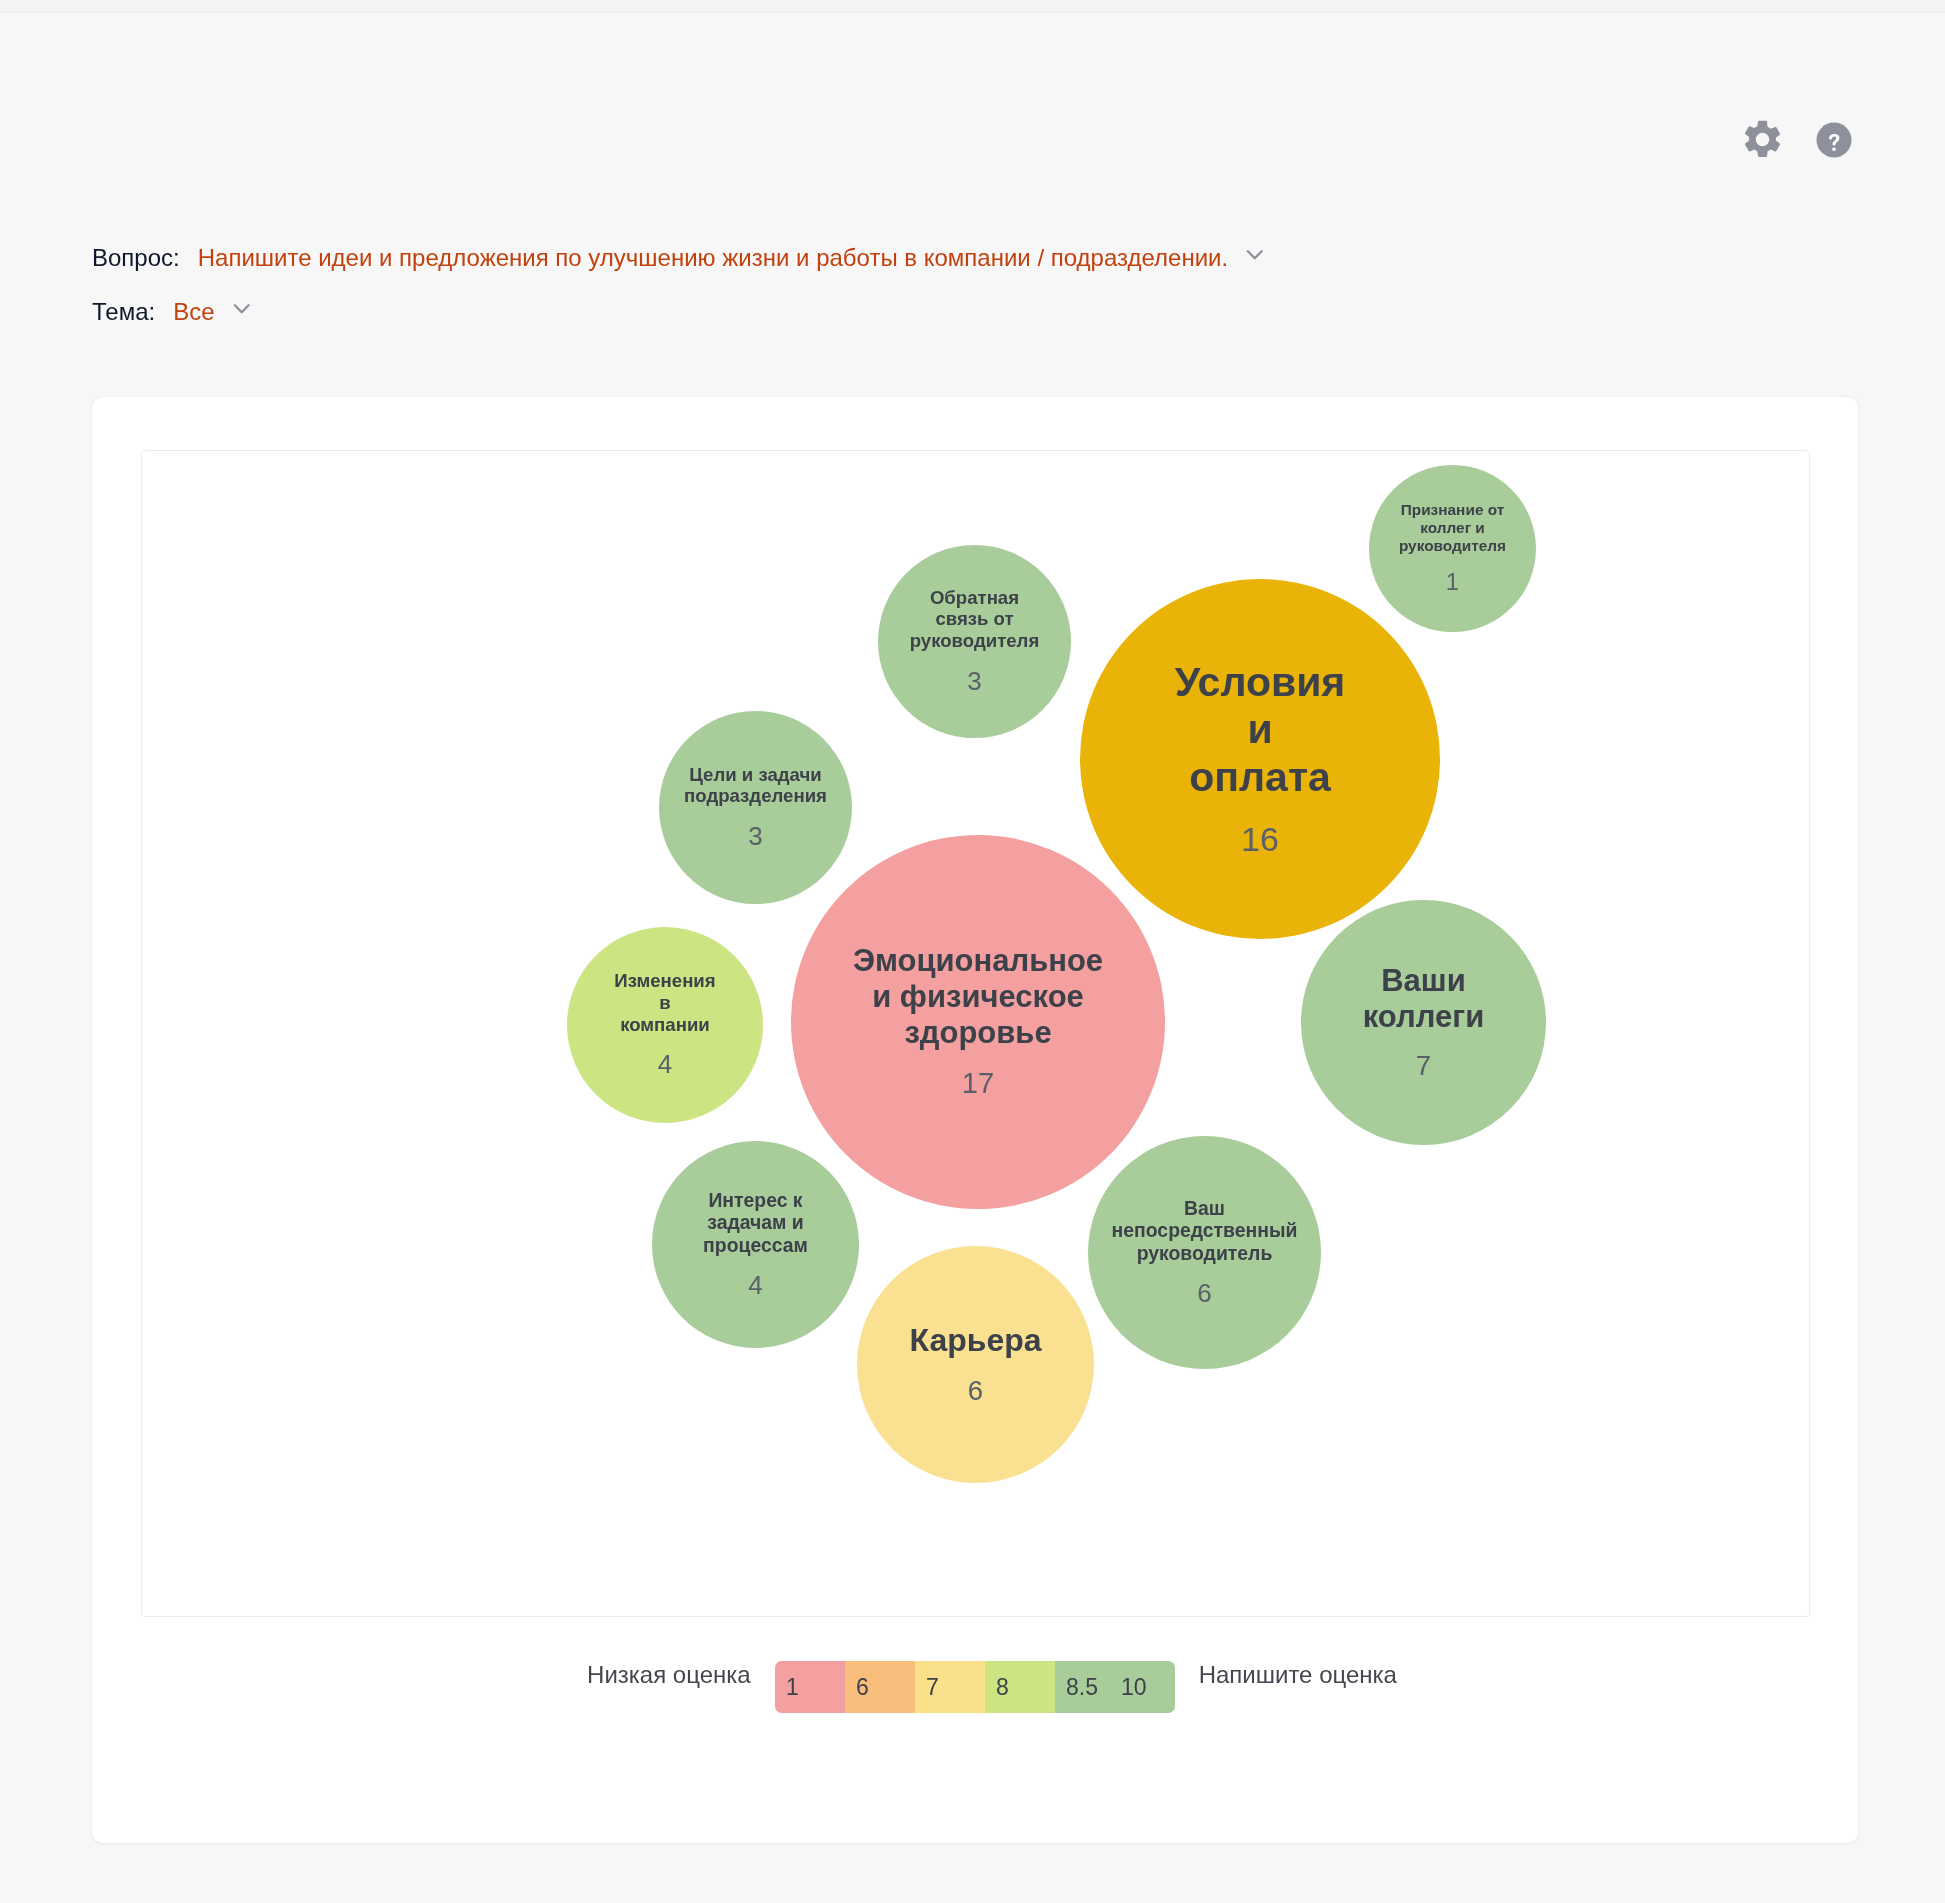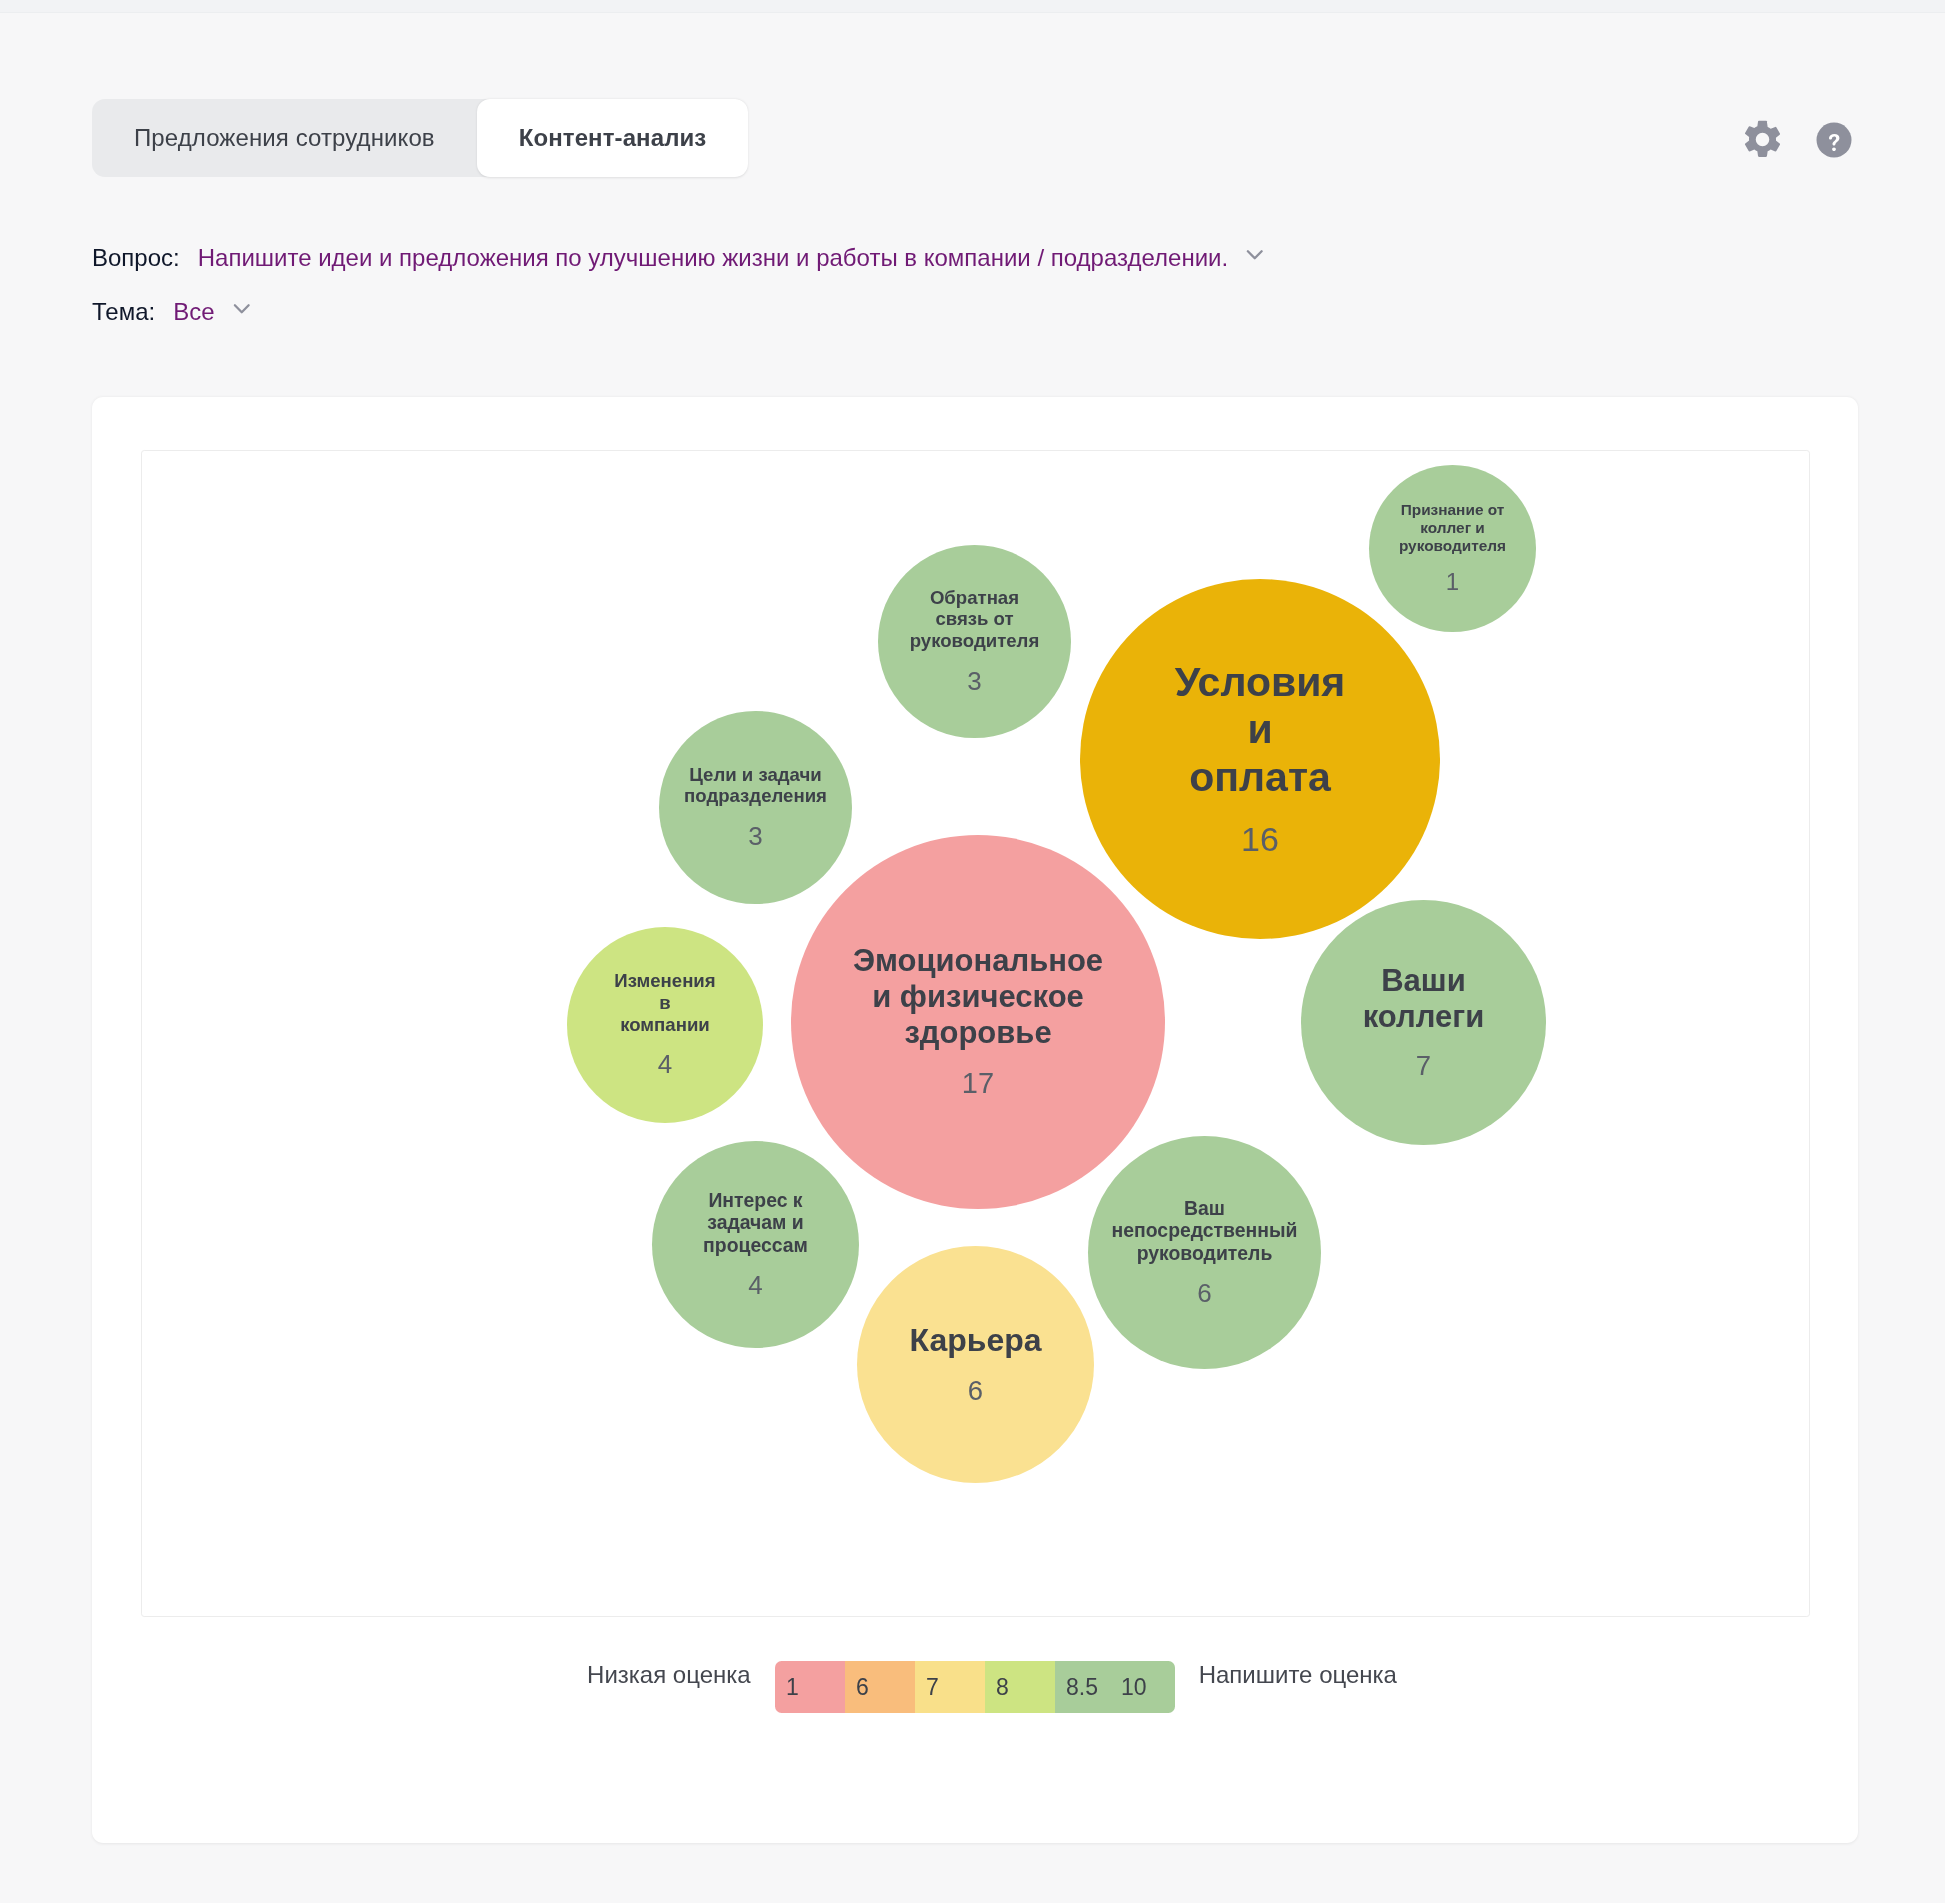--- a/index.html
+++ b/index.html
@@ -83,21 +83,21 @@
   .filter-row {
     display: flex;
     align-items: center;
     height: 45px;
     font-size: 24px;
     color: #44474f;
   }
   .filter-row + .filter-row { margin-top: 9.7px; }
   .filter-label { color: #0f172a; margin-right: 18px; }
   .filter-value {
-    color: #701a75;
+    color: #c2410c;
     cursor: pointer;
   }
   .caret {
     display: inline-block;
     margin-left: 13px;
     vertical-align: middle;
     cursor: pointer;
   }
 
   
@@ -177,28 +177,20 @@
   }
   .scale-seg.wide { min-width: 120px; justify-content: flex-start; gap: 23px; padding-right: 28px; }
 </style>
 </head>
 <body>
 
 <div class="top-strip"></div>
 
 <div class="header">
 
-  <div class="tabs">
-    <div class="tab">
-      <span>Предложения сотрудников</span>
-    </div>
-    <div class="tab active">
-      <span>Контент-анализ</span>
-    </div>
-  </div>
 
   <div class="header-icons">
     <div class="icon-btn">
       <svg width="45" height="45" viewBox="0 0 24 24" aria-hidden="true">
         <path fill="#8e909c" d="M19.14 12.94a7.07 7.07 0 0 0 0-1.88l2.03-1.58a.5.5 0 0 0 .12-.64l-1.92-3.32a.5.5 0 0 0-.6-.22l-2.39.96a7.2 7.2 0 0 0-1.63-.94l-.36-2.54A.5.5 0 0 0 13.9 2h-3.8a.5.5 0 0 0-.49.42l-.36 2.54c-.59.24-1.13.56-1.63.94l-2.39-.96a.5.5 0 0 0-.6.22L2.71 8.48a.5.5 0 0 0 .12.64l2.03 1.58a7.07 7.07 0 0 0 0 1.88L2.83 14.16a.5.5 0 0 0-.12.64l1.92 3.32c.13.22.39.31.6.22l2.39-.96c.5.38 1.04.7 1.63.94l.36 2.54c.04.25.25.42.49.42h3.8c.24 0 .45-.17.49-.42l.36-2.54c.59-.24 1.13-.56 1.63-.94l2.39.96c.21.09.47 0 .6-.22l1.92-3.32a.5.5 0 0 0-.12-.64l-2.04-1.58ZM12 15.6A3.6 3.6 0 1 1 12 8.4a3.6 3.6 0 0 1 0 7.2Z"></path>
       </svg>
     </div>
     <div class="icon-btn">
       <svg width="42" height="42" viewBox="0 0 24 24" aria-hidden="true">
         <circle cx="12" cy="12" r="10" fill="#8e909c"></circle>

